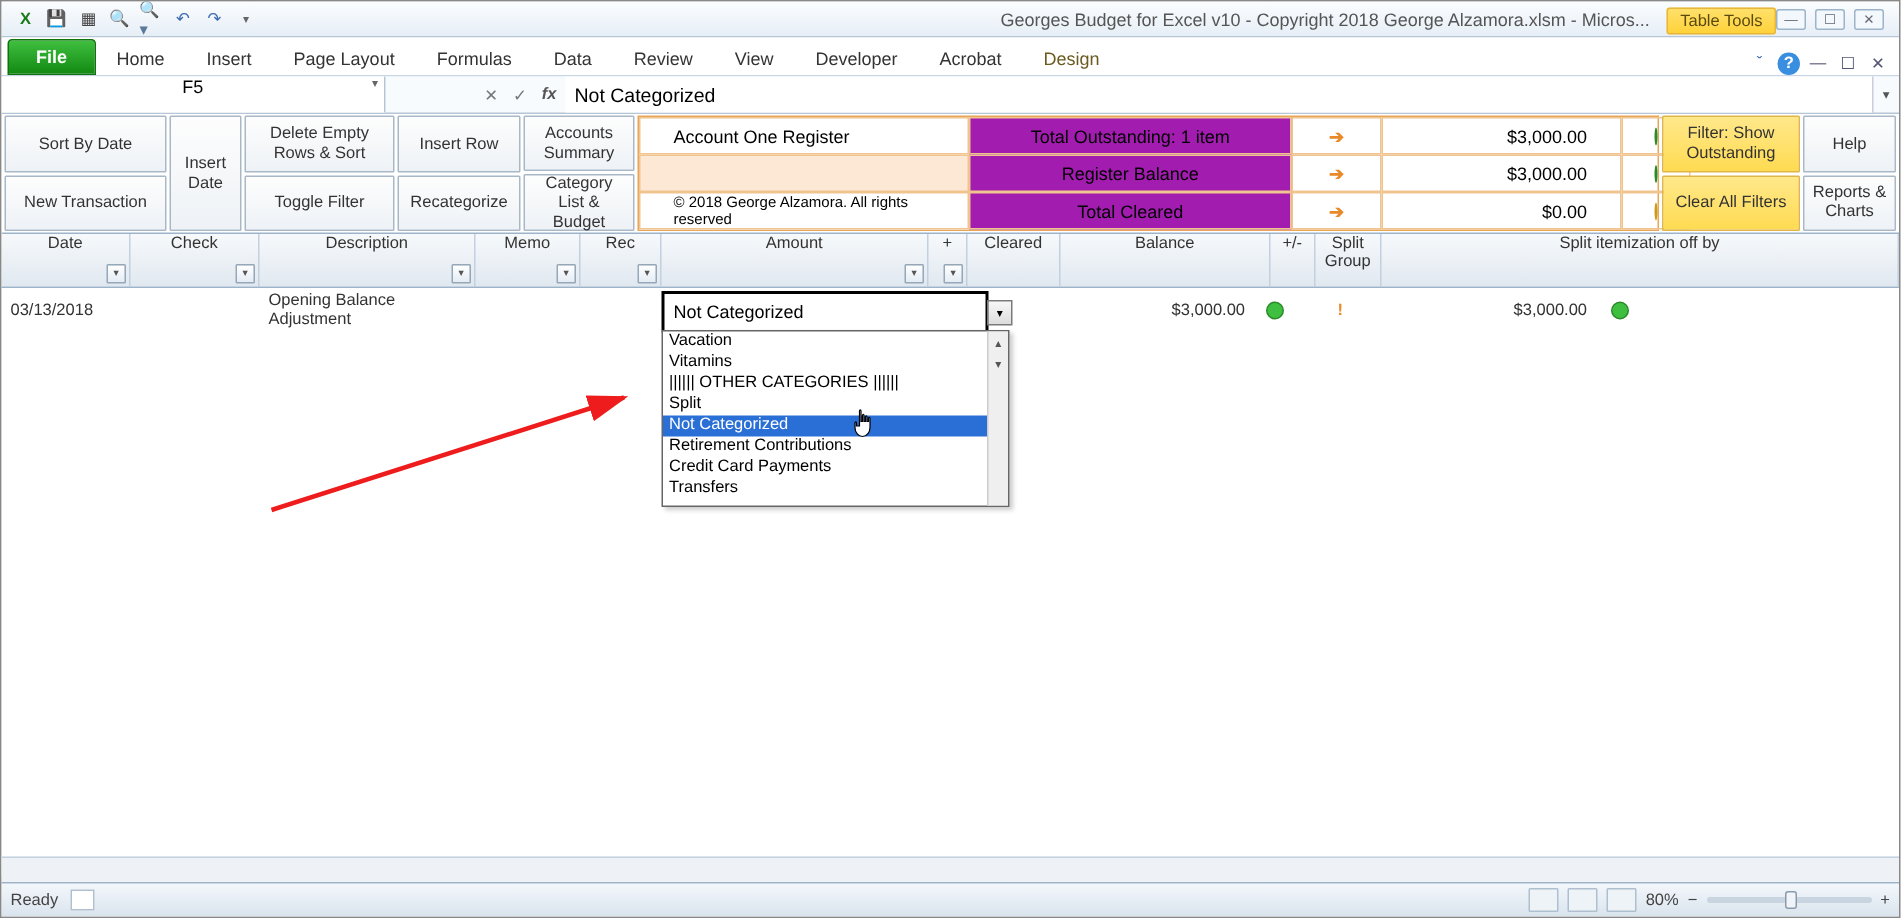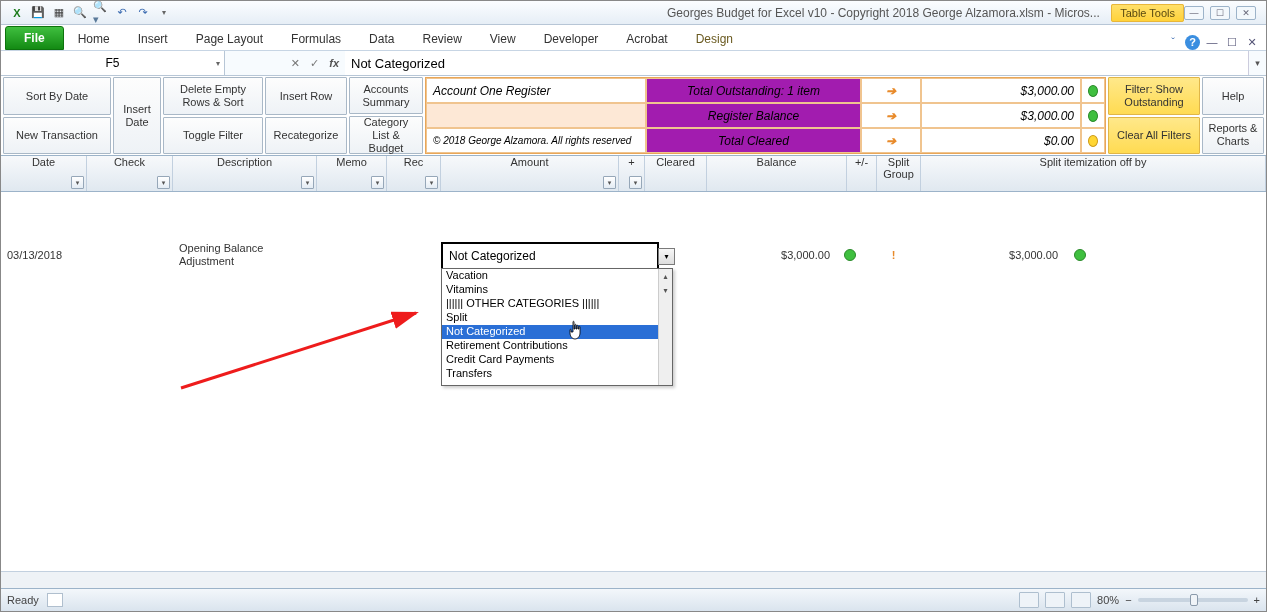--- a/index.html
+++ b/index.html
@@ -21,55 +21,55 @@
 .ribbontabs .spacer { flex:1;}
 .ribbontabs .righticons { display:flex; gap:4px; align-items:center; padding-right:6px;}
 .ribbontabs .righticons span { width:16px; height:16px; display:inline-flex; align-items:center;justify-content:center; font-size:11px; color:#557;}
 .ribbontabs .tab.design{ color:#6a5a20;}
 
 
 .sep { height:1px; background:#c7d5e4; }
 
 
 .fbar { height:25px; border-bottom:1px solid #b7c6d6; display:flex; align-items:stretch; background:#f7fbfe;}
-.namebox { width:224px; border-right:1px solid #b7c6d6; display:flex; align-items:center; justify-content:center; font-size:12px; background:#fff; position:relative;}
+.namebox { width:256px; border-right:1px solid #b7c6d6; display:flex; align-items:flex-start; justify-content:center; font-size:12px; background:#fff; position:relative;}
 .namebox .dd { position:absolute; right:4px; font-size:8px; color:#666;}
 .fxbtns { width:120px; display:flex; align-items:center; justify-content:flex-end; padding-right:6px; gap:10px; color:#777; font-size:11px;}
 .fxbtns .fx { font-style:italic; font-weight:bold; color:#555;}
 .fbar input { flex:1; border:none; outline:none; font-size:13px; padding:0 6px; background:#fff;}
 .fbar .arrowdn { width:18px; display:flex;align-items:center;justify-content:center; font-size:9px;color:#555;border-left:1px solid #ccd;}
 
 
 .regbar { height:80px; background:#fff; border-bottom:1px solid #9cb3c9; display:flex; align-items:stretch; padding:1px 2px; gap:2px;}
 .btn { border:1px solid #a9b8c7; background:linear-gradient(#fdfdfd,#eef2f6); display:flex;align-items:center;justify-content:center;text-align:center;font-size:11px; color:#333; border-radius:1px; padding:2px 4px;}
 .btn.stack { flex-direction:column; line-height:13px;}
 .btn.yellow { background:linear-gradient(#ffe88a,#ffdb52); border-color:#e0b648;}
 .btn.half { height:38px;}
 .col { display:flex; flex-direction:column; gap:2px;}
 
 
 .summary { flex:1; border:1px solid #e8a659; display:grid; grid-template-columns: 220px 1fr 60px 160px 24px; grid-template-rows: repeat(3,1fr); font-size:12px;}
-.summary > div { border:1px solid #f0c48f; display:flex; align-items:center; padding:0 6px;font-style:italic;}
+.summary > div { border:1px solid #f0c48f; display:flex; align-items:center; padding:0 22px;}
 .summary .hdr { background:#fff;}
 .summary .lbl { justify-content:center; background:#a21caf;}
 .summary .arrow { justify-content:center; color:#e88a2a; font-weight:bold;}
 .summary .amt { justify-content:flex-end;}
 .summary .dot { justify-content:center;}
 .greendot { width:12px;height:12px;border-radius:50%;background:#3fbf3f;display:inline-block;border:1px solid #2a8a2a;}
 .yellowdot{ width:12px;height:12px;border-radius:50%;background:#ffd633;display:inline-block;border:1px solid #cc9a1a;}
 .summary .r2c1 { background:#fde8d6;}
 
 
 .thead { height:36px; background:linear-gradient(#f7f9fb,#e0e8f0); border-bottom:1px solid #9cb3c9; display:flex; font-size:11px; color:#333;}
 .th { border-right:1px solid #c2d0df; display:flex; justify-content:center; position:relative; padding:0 2px; text-align:center; line-height:12px;}
 .th .f { position:absolute; right:2px; bottom:2px; width:13px;height:13px;border:1px solid #96a7b8;background:linear-gradient(#fff,#e4ecf4);font-size:7px;color:#555;display:flex;align-items:center;justify-content:center;border-radius:1px;}
 
 
 .tbody { background:#fff; position:relative; height:392px;}
-.trow { display:flex; font-size:11px; color:#333; height:30px;margin-top:48px; }
+.trow { display:flex; font-size:11px; color:#333; height:30px; }
 .td { border-right:1px solid transparent; padding:2px 6px; display:flex; align-items:center;}
 
 
 .celledit { position:absolute; border:2px solid #000; background:#fff;}
 .celledit .inp { height:24px; display:flex; align-items:center; padding:0 6px; font-size:12px; }
 .celledit .ddbtn { position:absolute; right:-18px; top:4px; width:17px; height:17px; border:1px solid #7a7a7a; background:linear-gradient(#f7f7f7,#ddd); display:flex;align-items:center;justify-content:center; font-size:8px;}
 .ddlist { position:absolute; border:1px solid #666; background:#fff; font-size:11px; box-shadow:2px 2px 3px rgba(0,0,0,.2);}
 .ddlist .item { padding:0 4px; height:14px; line-height:13px; white-space:nowrap;}
 .ddlist .item.sel { background:#2a6fd6; color:#fff;}
 .ddlist .scroll { position:absolute; right:0; top:0; bottom:0; width:14px; background:#efefef; border-left:1px solid #ccc;}

